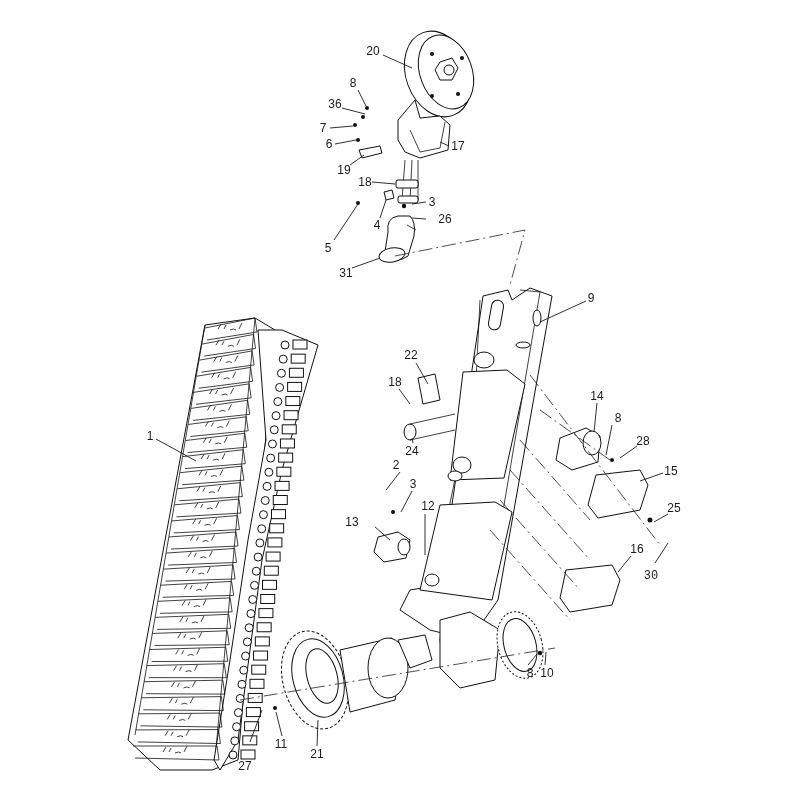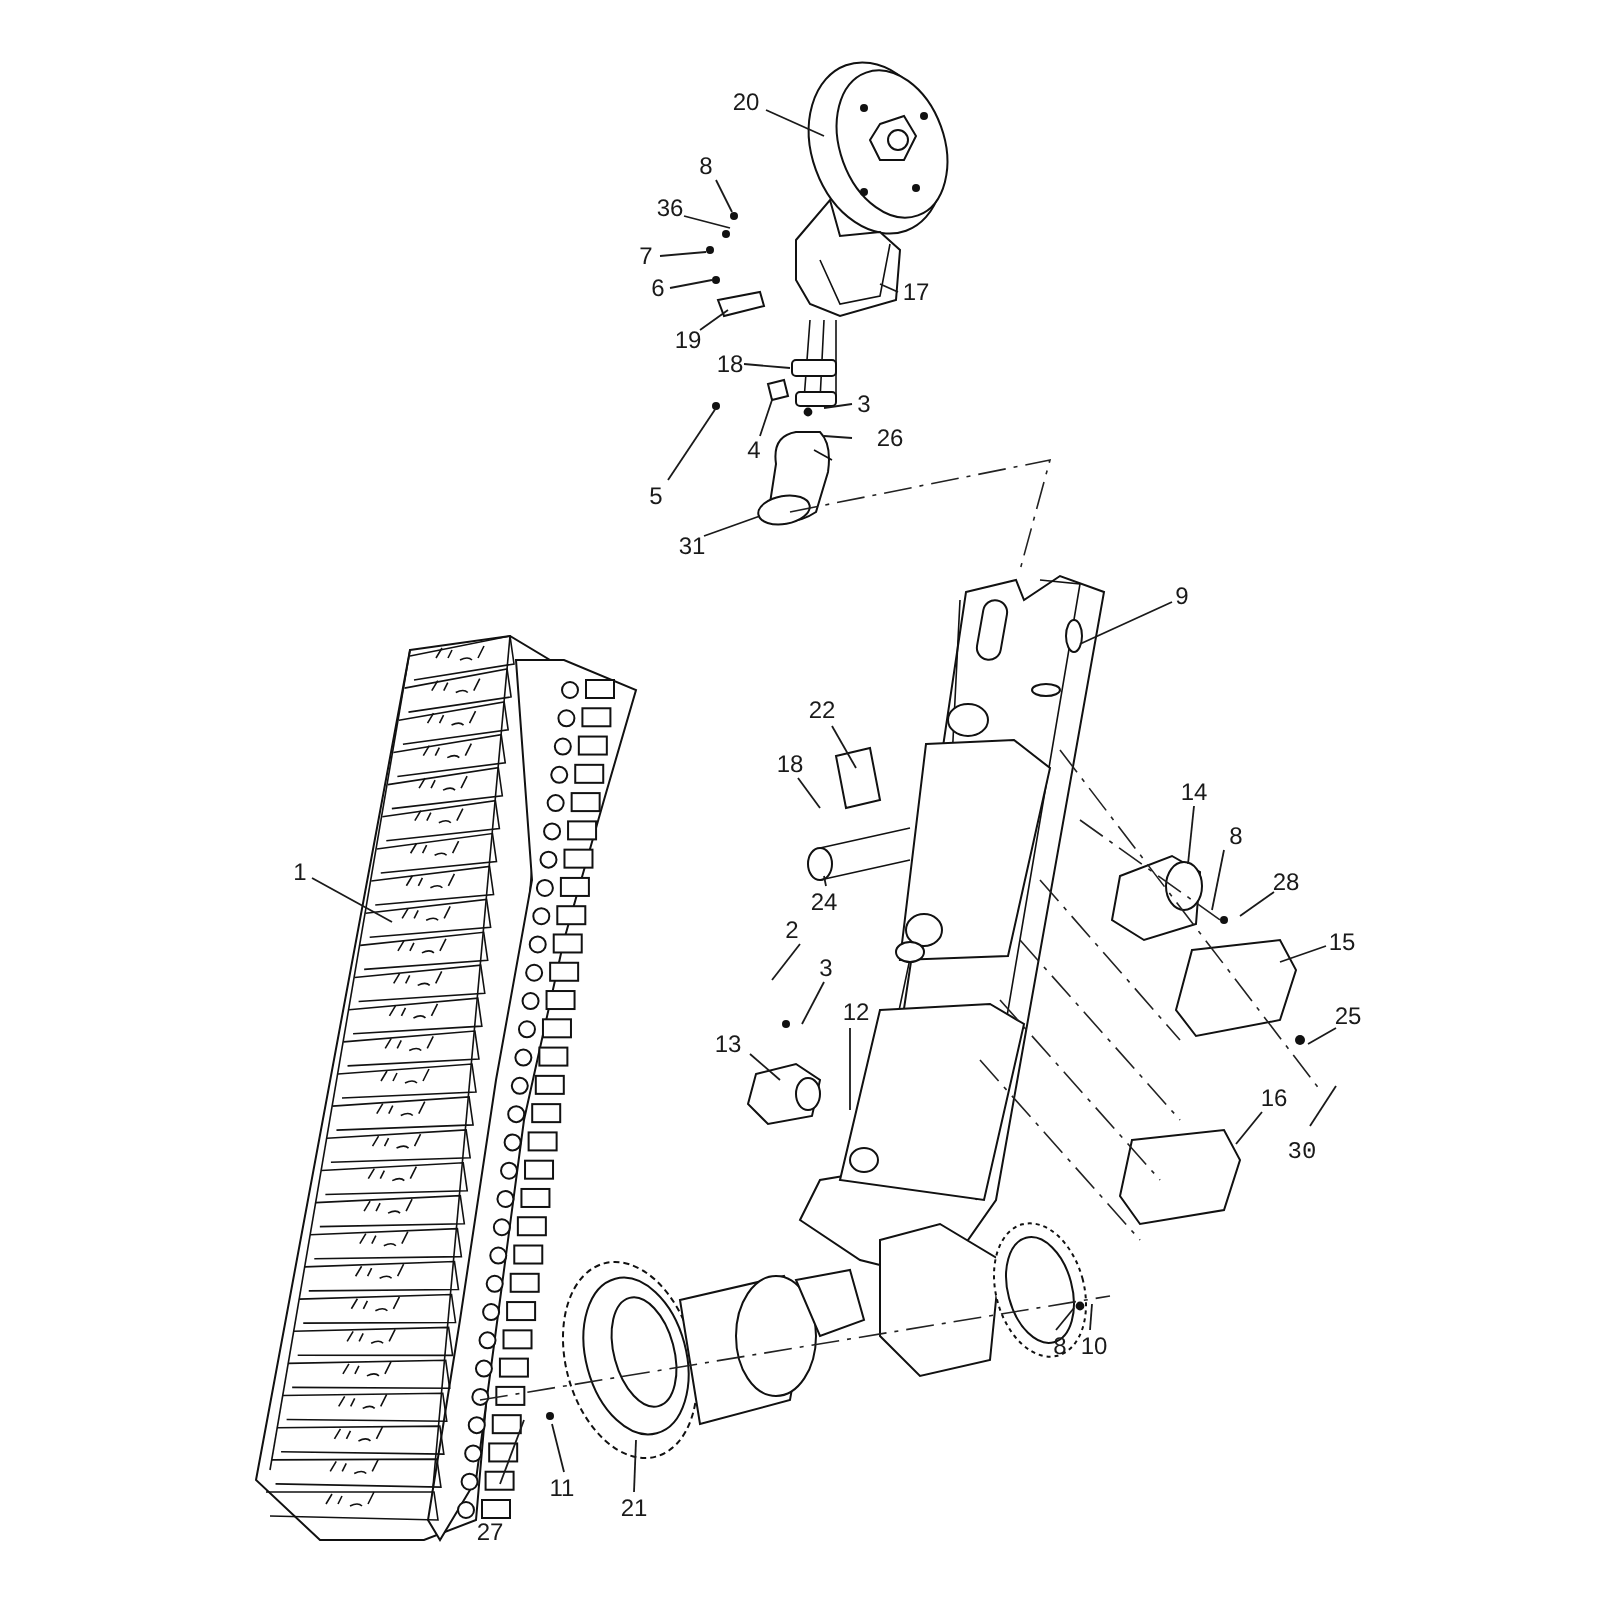--- a/index.html
+++ b/index.html
@@ -280,21 +280,21 @@
       <span class="callout" style="left: 328px; top: 248px;">5</span>
       <span class="callout" style="left: 329px; top: 144px;">6</span>
       <span class="callout" style="left: 323px; top: 128px;">7</span>
       <span class="callout" style="left: 353px; top: 83px;">8</span>
       <span class="callout" style="left: 618px; top: 418px;">8</span>
       <span class="callout" style="left: 530px; top: 673px;">8</span>
       <span class="callout" style="left: 591px; top: 298px;">9</span>
       <span class="callout" style="left: 547px; top: 673px;">10</span>
       <span class="callout" style="left: 281px; top: 744px;">11</span>
       <span class="callout" style="left: 428px; top: 506px; text-align: center;">12</span>
-      <span class="callout" style="left: 364px; top: 522px;">13</span>
+      <span class="callout" style="left: 352px; top: 522px;">13</span>
       <span class="callout" style="left: 597px; top: 396px;">14</span>
       <span class="callout" style="left: 671px; top: 471px;">15</span>
       <span class="callout" style="left: 637px; top: 549px;">16</span>
       <span class="callout" style="left: 458px; top: 146px;">17</span>
       <span class="callout" style="left: 365px; top: 182px;">18</span>
       <span class="callout" style="left: 344px; top: 170px;">19</span>
       <span class="callout" style="left: 373px; top: 51px;">20</span>
       <span class="callout" style="left: 317px; top: 754px;">21</span>
       <span class="callout" style="left: 411px; top: 355px;">22</span>
       <span class="callout" style="left: 395px; top: 382px;">18</span>

